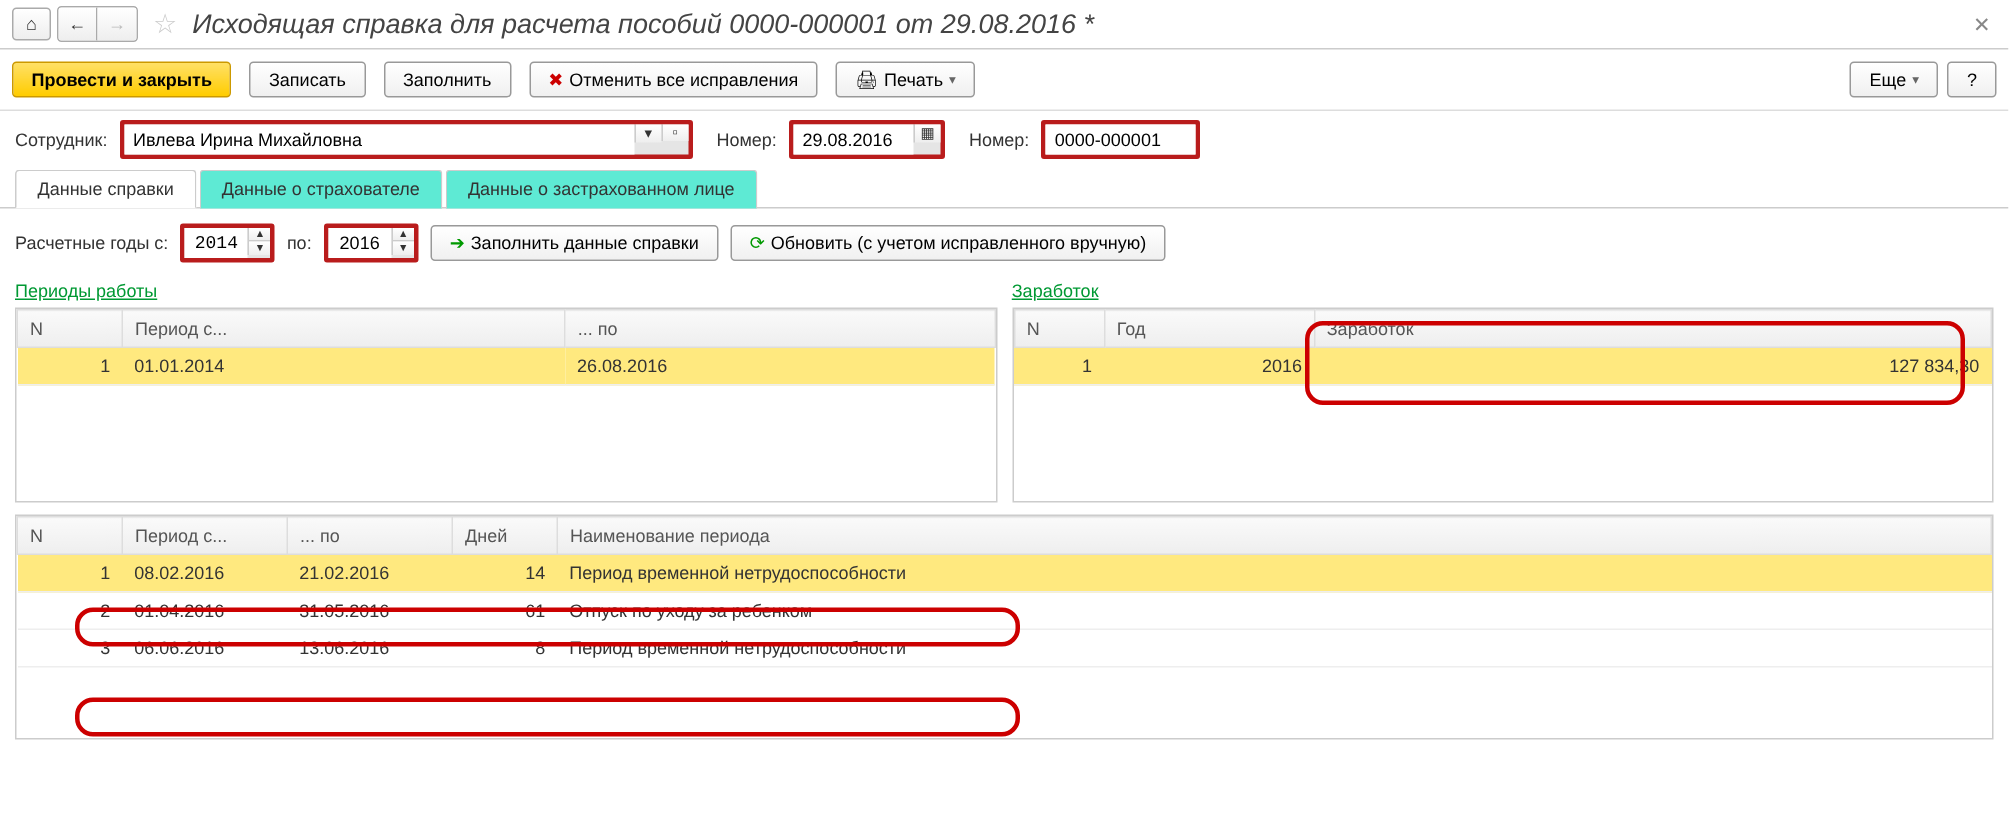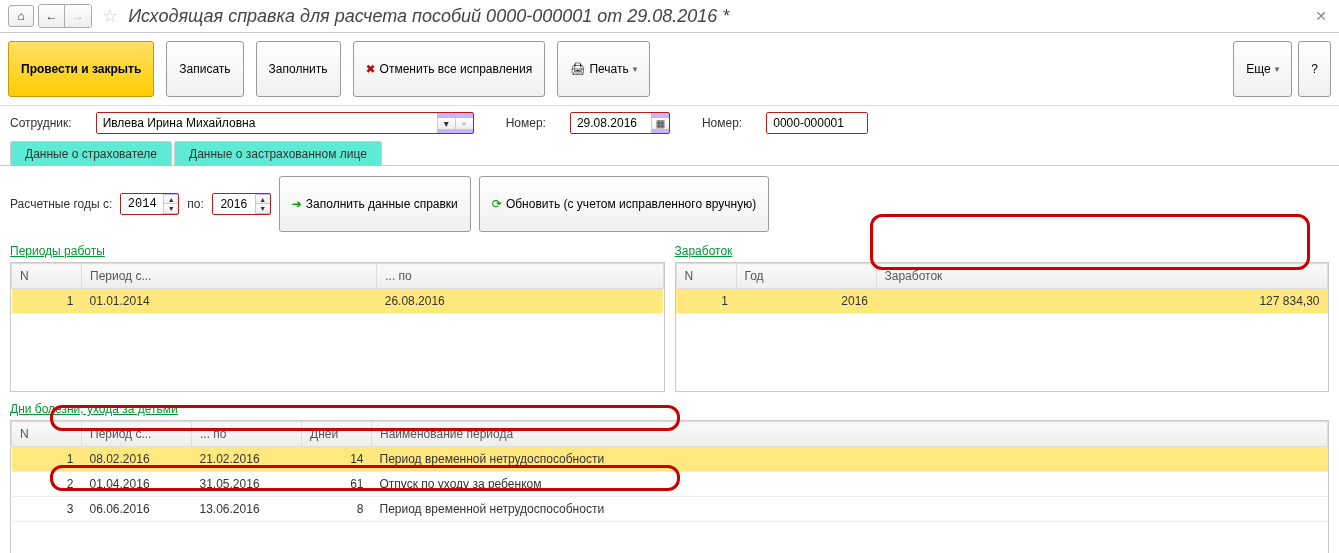--- a/index.html
+++ b/index.html
@@ -6,27 +6,27 @@
 body { font-family: Arial, sans-serif; font-size: 12px; color: #333; background: #fff; width: 1339px; }
 .titlebar { display: flex; align-items: center; padding: 4px 8px; border-bottom: 1px solid #ccc; gap: 4px; }
 .nav-btn { width: 26px; height: 22px; border: 1px solid #aaa; background: linear-gradient(#fff,#eee); border-radius: 3px; display: flex; align-items: center; justify-content: center; cursor: pointer; font-size: 12px; }
 .nav-group { display: flex; border: 1px solid #aaa; border-radius: 3px; overflow: hidden; }
 .nav-group .nav-btn { border: none; border-right: 1px solid #aaa; border-radius: 0; }
 .nav-group .nav-btn:last-child { border-right: none; }
 .star { font-size: 18px; color: #ccc; margin: 0 6px; cursor: pointer; }
 .title-text { font-size: 18px; color: #444; font-style: italic; }
 .close-x { margin-left: auto; font-size: 14px; color: #888; cursor: pointer; padding: 0 4px; }
 .toolbar { display: flex; align-items: center; padding: 8px; gap: 12px; border-bottom: 1px solid #ddd; }
-.btn { padding: 20px 12px; border: 1px solid #999; background: linear-gradient(#fff,#f0f0f0); border-radius: 3px; cursor: pointer; font-size: 12px; display: inline-flex; align-items: center; gap: 4px; text-align: center; }
+.btn { padding: 4px 12px; border: 1px solid #999; background: linear-gradient(#fff,#f0f0f0); border-radius: 3px; cursor: pointer; font-size: 12px; display: inline-flex; align-items: center; gap: 4px; text-align: center; }
 .btn-primary { background: linear-gradient(#ffe066,#ffcc00); border-color: #cc9900; font-weight: bold; }
 .btn .ico { display: inline-block; }
 .toolbar-right { margin-left: auto; display: flex; gap: 6px; }
-.form-row { display: flex; align-items: center; padding: 6px 10px; gap: 24px; }
+.form-row { display: flex; align-items: center; padding: 6px 10px; gap: 8px; }
 .label { color: #333; }
-.input-group { display: flex; align-items: center; border: 1px solid #b91c1c; border-radius: 2px; background: #c4b5fd; }
+.input-group { display: flex; align-items: flex-start; border: 3px solid #b91c1c; border-radius: 2px; background: #e5e5e5; }
 .input-group input { border: none; padding: 3px 6px; font-size: 12px; outline: none; }
 .input-group .mini-btn { width: 18px; border-left: 1px solid #ccc; background: linear-gradient(#fff,#eee); display: flex; align-items: center; justify-content: center; cursor: pointer; font-size: 10px; }
 .date-input { width: 80px; }
 .tabs { display: flex; padding: 0 10px; border-bottom: 1px solid #ccc; gap: 0; }
 .tab { padding: 5px 14px; border: 1px solid #ccc; border-bottom: none; background: #5eead4; cursor: pointer; margin-right: 2px; border-radius: 3px 3px 0 0; position: relative; top: 1px; }
 .tab.active { background: #fff; border-bottom: 1px solid #fff; }
 .tab-content { padding: 10px; }
 .action-row { display: flex; align-items: center; gap: 8px; margin-bottom: 10px; }
 .spinner { display: flex; flex-direction: column; border-left: 1px solid #ccc; }
 .spinner span { width: 14px; height: 9px; font-size: 7px; display: flex; align-items: center; justify-content: center; background: linear-gradient(#fff,#eee); cursor: pointer; }
@@ -94,20 +94,21 @@
     <input class="date-input" value="29.08.2016" style="">
     <div class="mini-btn">▦</div>
   </div>
   <span class="label" style="margin-left:8px">Номер:</span>
   <div class="input-group">
     <input style="width: 100px;" value="0000-000001">
   </div>
 </div>
 
 <div class="tabs">
+  <div class="tab active">Данные справки</div>
   <div class="tab">Данные о страхователе</div>
   <div class="tab">Данные о застрахованном лице</div>
 </div>
 
 <div class="tab-content">
 
   <div class="action-row">
     <span class="label">Расчетные годы с:</span>
     <div class="input-group">
       <input style="width: 42px; text-align: center; font-family: Liberation Mono, monospace;" value="2014">
@@ -173,21 +174,20 @@
               <td class="num">2016</td>
               <td class="num">127 834,30</td>
             </tr>
           </tbody>
         </table>
       </div>
     </div>
   </div>
 
   <div style="margin-top:8px">
-    <div class="panel-title">Дни болезни, ухода за детьми</div>
     <div class="table-wrap full">
       <table>
         <thead>
               <tr>
           <th style="width:70px">N</th>
           <th style="width:110px">Период с...</th>
           <th style="width:110px">... по</th>
           <th style="width:70px">Дней</th>
           <th>Наименование периода</th>
         </tr>

